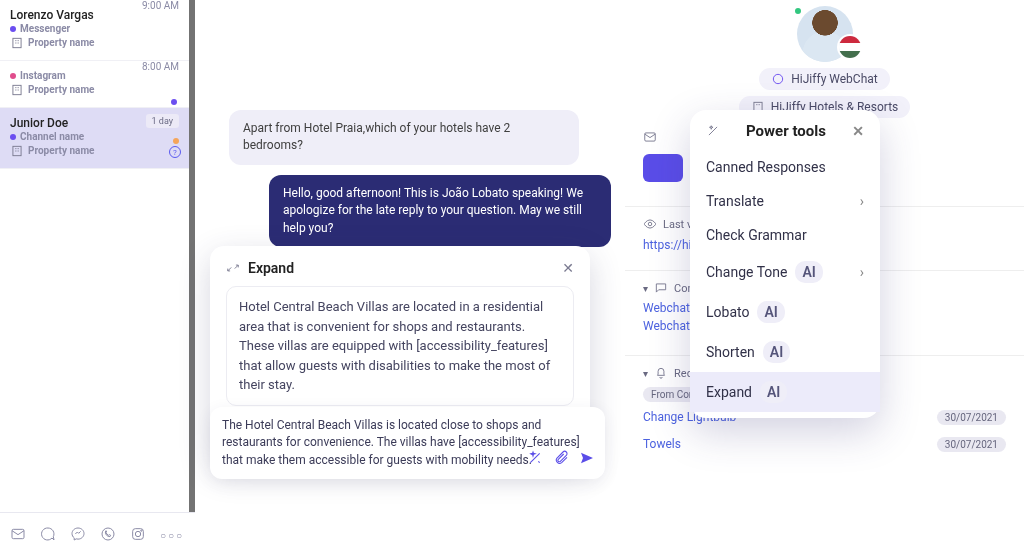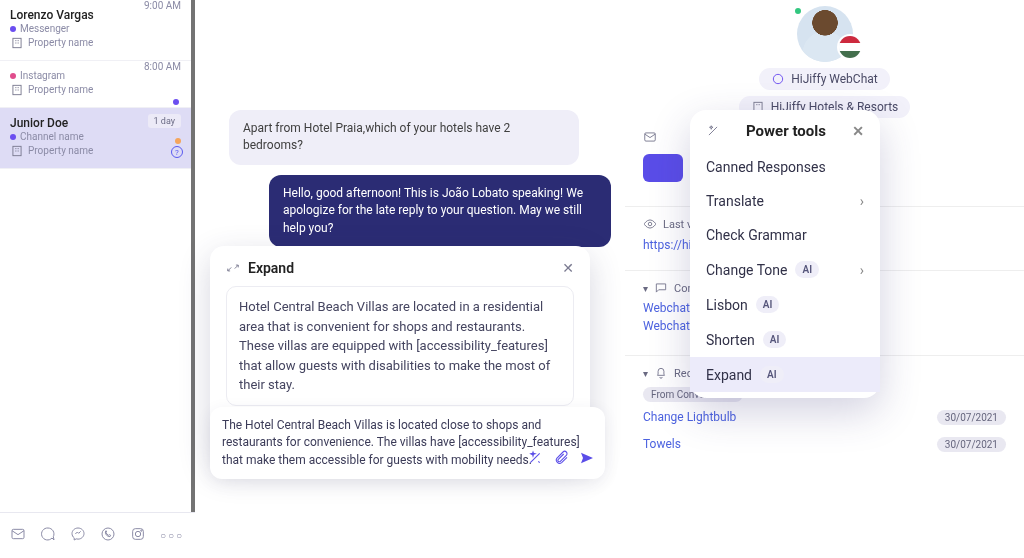--- a/index.html
+++ b/index.html
@@ -14,33 +14,33 @@
     color: #222;
   }
 
   
   .sidebar {
     position: absolute;
     left: 0; top: 0;
     width: 195px;
     background: #fff;
     height: 100%;
-    border-right: 4px solid #737373;
+    border-right: 6px solid #737373;
   }
   .conv {
     padding: 8px 10px 10px 10px;
     border-bottom: 1px solid #f0f0f5;
     position: relative;
     font-size: 11px;
     display: block;
     cursor: pointer;
   }
   .conv.sel { background: #dedcf5; }
   .conv .who { font-size: 12px; font-weight: 500; }
-  .conv .meta { color: #8b8ba6; font-size: 10px; line-height: 1.4; display:flex; align-items:center; gap:4px;}
+  .conv .meta { color: #8b8ba6; font-size: 10px; line-height: 1.4; display:flex; align-items:center; gap:4px;font-weight:bold;}
   .conv .meta .dot { width: 6px; height: 6px; border-radius: 50%; display: inline-block; }
   .conv .time { position: absolute; right: 10px; top: 0; font-size: 10px; color: #8b8ba6; }
   .conv .badge { position: absolute; right: 10px; top: 6px; background:#eceaf7; font-size:9px; padding:2px 6px; border-radius:3px; color:#6b6b85;}
   .conv .orange { background:#f5a55b; width:6px; height:6px; border-radius:50%; display:inline-block; position:absolute; right:10px; top:30px;}
   .conv .bluecircle { border:1px solid #5a5af0; color:#5a5af0; width:12px; height:12px; border-radius:50%; font-size:8px; display:inline-flex; align-items:center; justify-content:center; position:absolute; right:8px; bottom:10px;}
   .conv .purpledot { background:#6b4ef0; width:6px; height:6px; border-radius:50%; position:absolute; right:12px; top:38px;}
 
   
   .icons-bottom {
     position:absolute; left:0; bottom:0; width:195px; height:46px;
@@ -108,21 +108,21 @@
   
   .ptmenu {
     position:absolute; left:690px; top:110px; width:190px;
     background:#fff; border-radius:16px; box-shadow:0 14px 40px rgba(56,50,120,.22);
     padding:12px 0 6px 0; z-index:50;
   }
   .ptmenu .head { display:flex; align-items:center; gap:26px; padding:0 16px 10px 16px; font-weight:700; font-size:15px;}
   .ptmenu .head .x { margin-left:auto; color:#888; cursor:pointer; font-size:14px;}
   .ptmenu .item { display:flex; align-items:center; gap:8px; padding:9px 16px; font-size:14px; color:#313148; cursor:pointer;text-align:center;}
   .ptmenu .item:hover, .ptmenu .item.hl { background:#ecebfa; }
-  .ptmenu .ai { background:#efeef8; color:#55557a; font-size:10px; font-weight:600; padding:3px 7px; border-radius:10px; }
+  .ptmenu .ai { background:#efeef8; color:#55557a; font-size:14px; font-weight:600; padding:3px 7px; border-radius:10px; }
   .ptmenu .chev { margin-left:auto; color:#888; font-size:14px;}
 
   .ic { display:inline-flex; }
   .ic svg { width:14px; height:14px; stroke:#7a7a90; fill:none; stroke-width:1.6; }
 </style>
 </head>
 <body>
 
 <div class="sidebar">
   <div class="conv">
@@ -349,21 +349,21 @@
     </div>
   <div class="item">
       <span>Check Grammar</span>
     </div>
   <div class="item">
       <span>Change Tone</span>
       <span class="ai">AI</span>
       <span class="chev">›</span>
     </div>
   <div class="item">
-      <span>Lisbon</span>
+      <span>Lobato</span>
       <span class="ai">AI</span>
     </div>
   <div class="item">
       <span>Shorten</span>
       <span class="ai">AI</span>
     </div>
   <div class="item hl">
       <span>Expand</span>
       <span class="ai">AI</span>
     </div>

